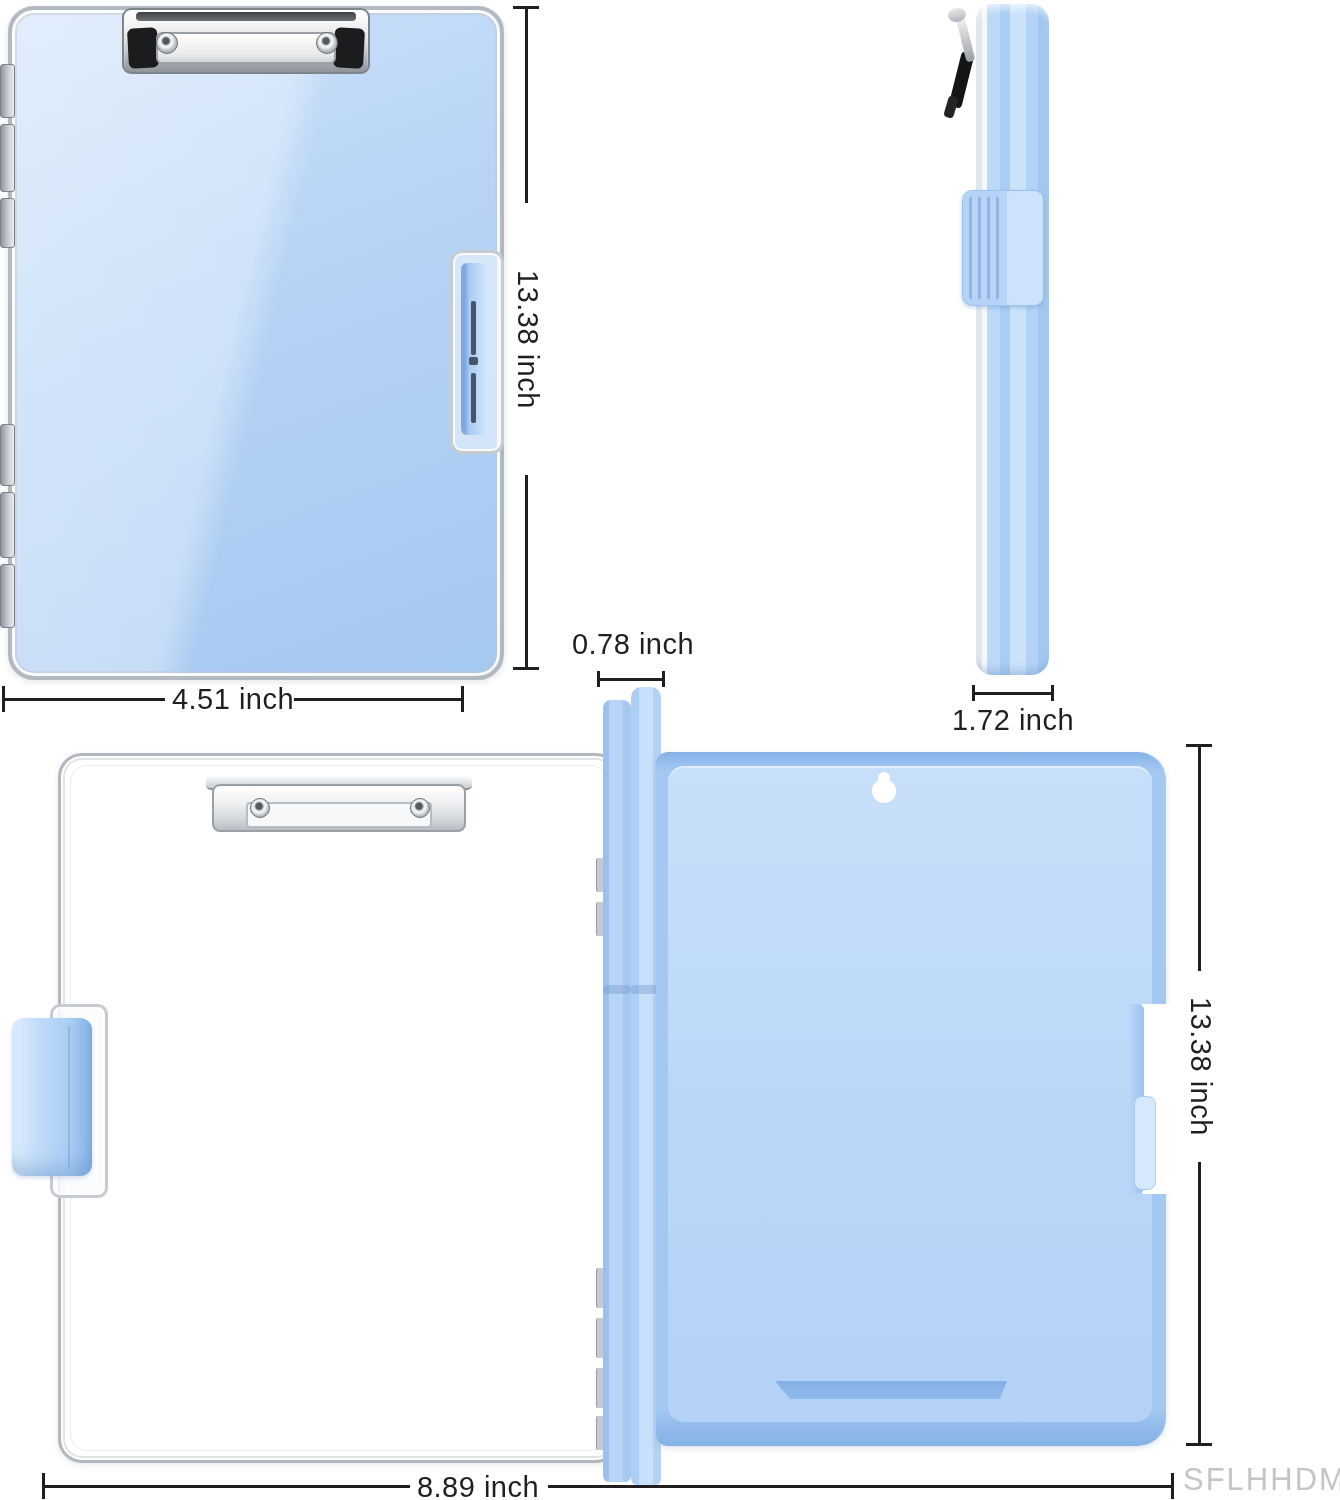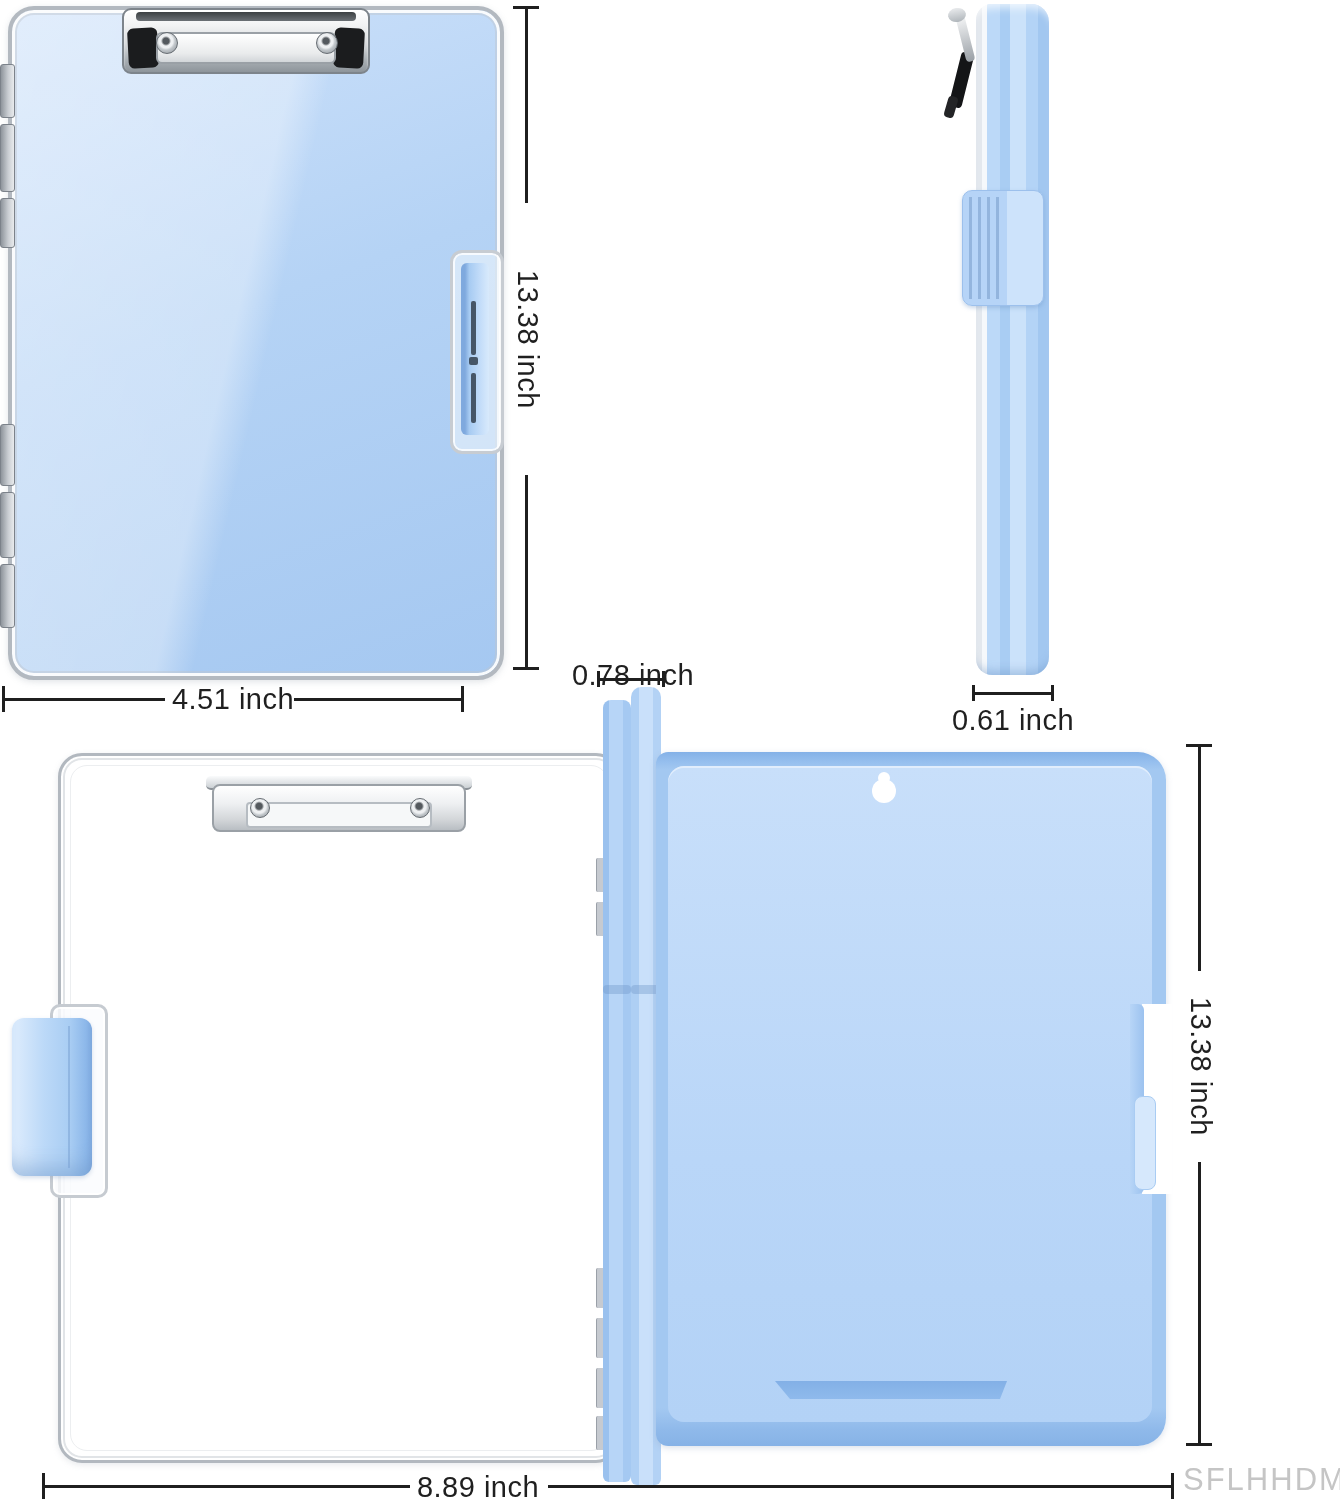--- a/index.html
+++ b/index.html
@@ -186,33 +186,33 @@
   </div>
 
   <div class="abs" style="left:2px;top:682px;width:462px;height:34px;">
     <div class="dimtick" style="left:0;top:4px;width:3px;height:26px;"></div>
     <div class="dimtick" style="left:459px;top:4px;width:3px;height:26px;"></div>
     <div class="dimseg" style="left:3px;top:16px;width:160px;height:3px;"></div>
     <div class="dimseg" style="left:292px;top:16px;width:167px;height:3px;"></div>
     <div class="dimlab" style="left:0;right:0;top:0;bottom:0;">4.51 inch</div>
   </div>
 
-  <div class="dimlab" style="left:558px;top:626px;width:150px;height:36px;margin-top:31px;">0.78 inch</div>
+  <div class="dimlab" style="left:558px;top:626px;width:150px;height:36px;">0.78 inch</div>
   <div class="abs" style="left:597px;top:670px;width:68px;height:18px;">
     <div class="dimtick" style="left:0;top:1px;width:3px;height:16px;"></div>
     <div class="dimtick" style="left:65px;top:1px;width:3px;height:16px;"></div>
     <div class="dimseg" style="left:3px;top:8px;width:62px;height:3px;"></div>
   </div>
 
   <div class="abs" style="left:972px;top:684px;width:82px;height:18px;">
     <div class="dimtick" style="left:0;top:1px;width:3px;height:16px;"></div>
     <div class="dimtick" style="left:79px;top:1px;width:3px;height:16px;"></div>
     <div class="dimseg" style="left:3px;top:8px;width:76px;height:3px;"></div>
   </div>
-  <div class="dimlab" style="left:950px;top:702px;width:126px;height:36px;">0.61 inch</div>
+  <div class="dimlab" style="left:950px;top:702px;width:126px;height:36px;">1.72 inch</div>
 
   <div class="abs" style="left:1182px;top:744px;width:36px;height:702px;">
     <div class="dimtick" style="left:4px;top:0;width:26px;height:3px;"></div>
     <div class="dimtick" style="left:4px;top:699px;width:26px;height:3px;"></div>
     <div class="dimseg" style="left:16px;top:3px;width:3px;height:224px;"></div>
     <div class="dimseg" style="left:16px;top:418px;width:3px;height:281px;"></div>
     <div class="dimlab vlab" style="left:0;right:0;top:230px;height:185px;">13.38 inch</div>
   </div>
 
   <div class="abs" style="left:42px;top:1470px;width:1132px;height:34px;">

